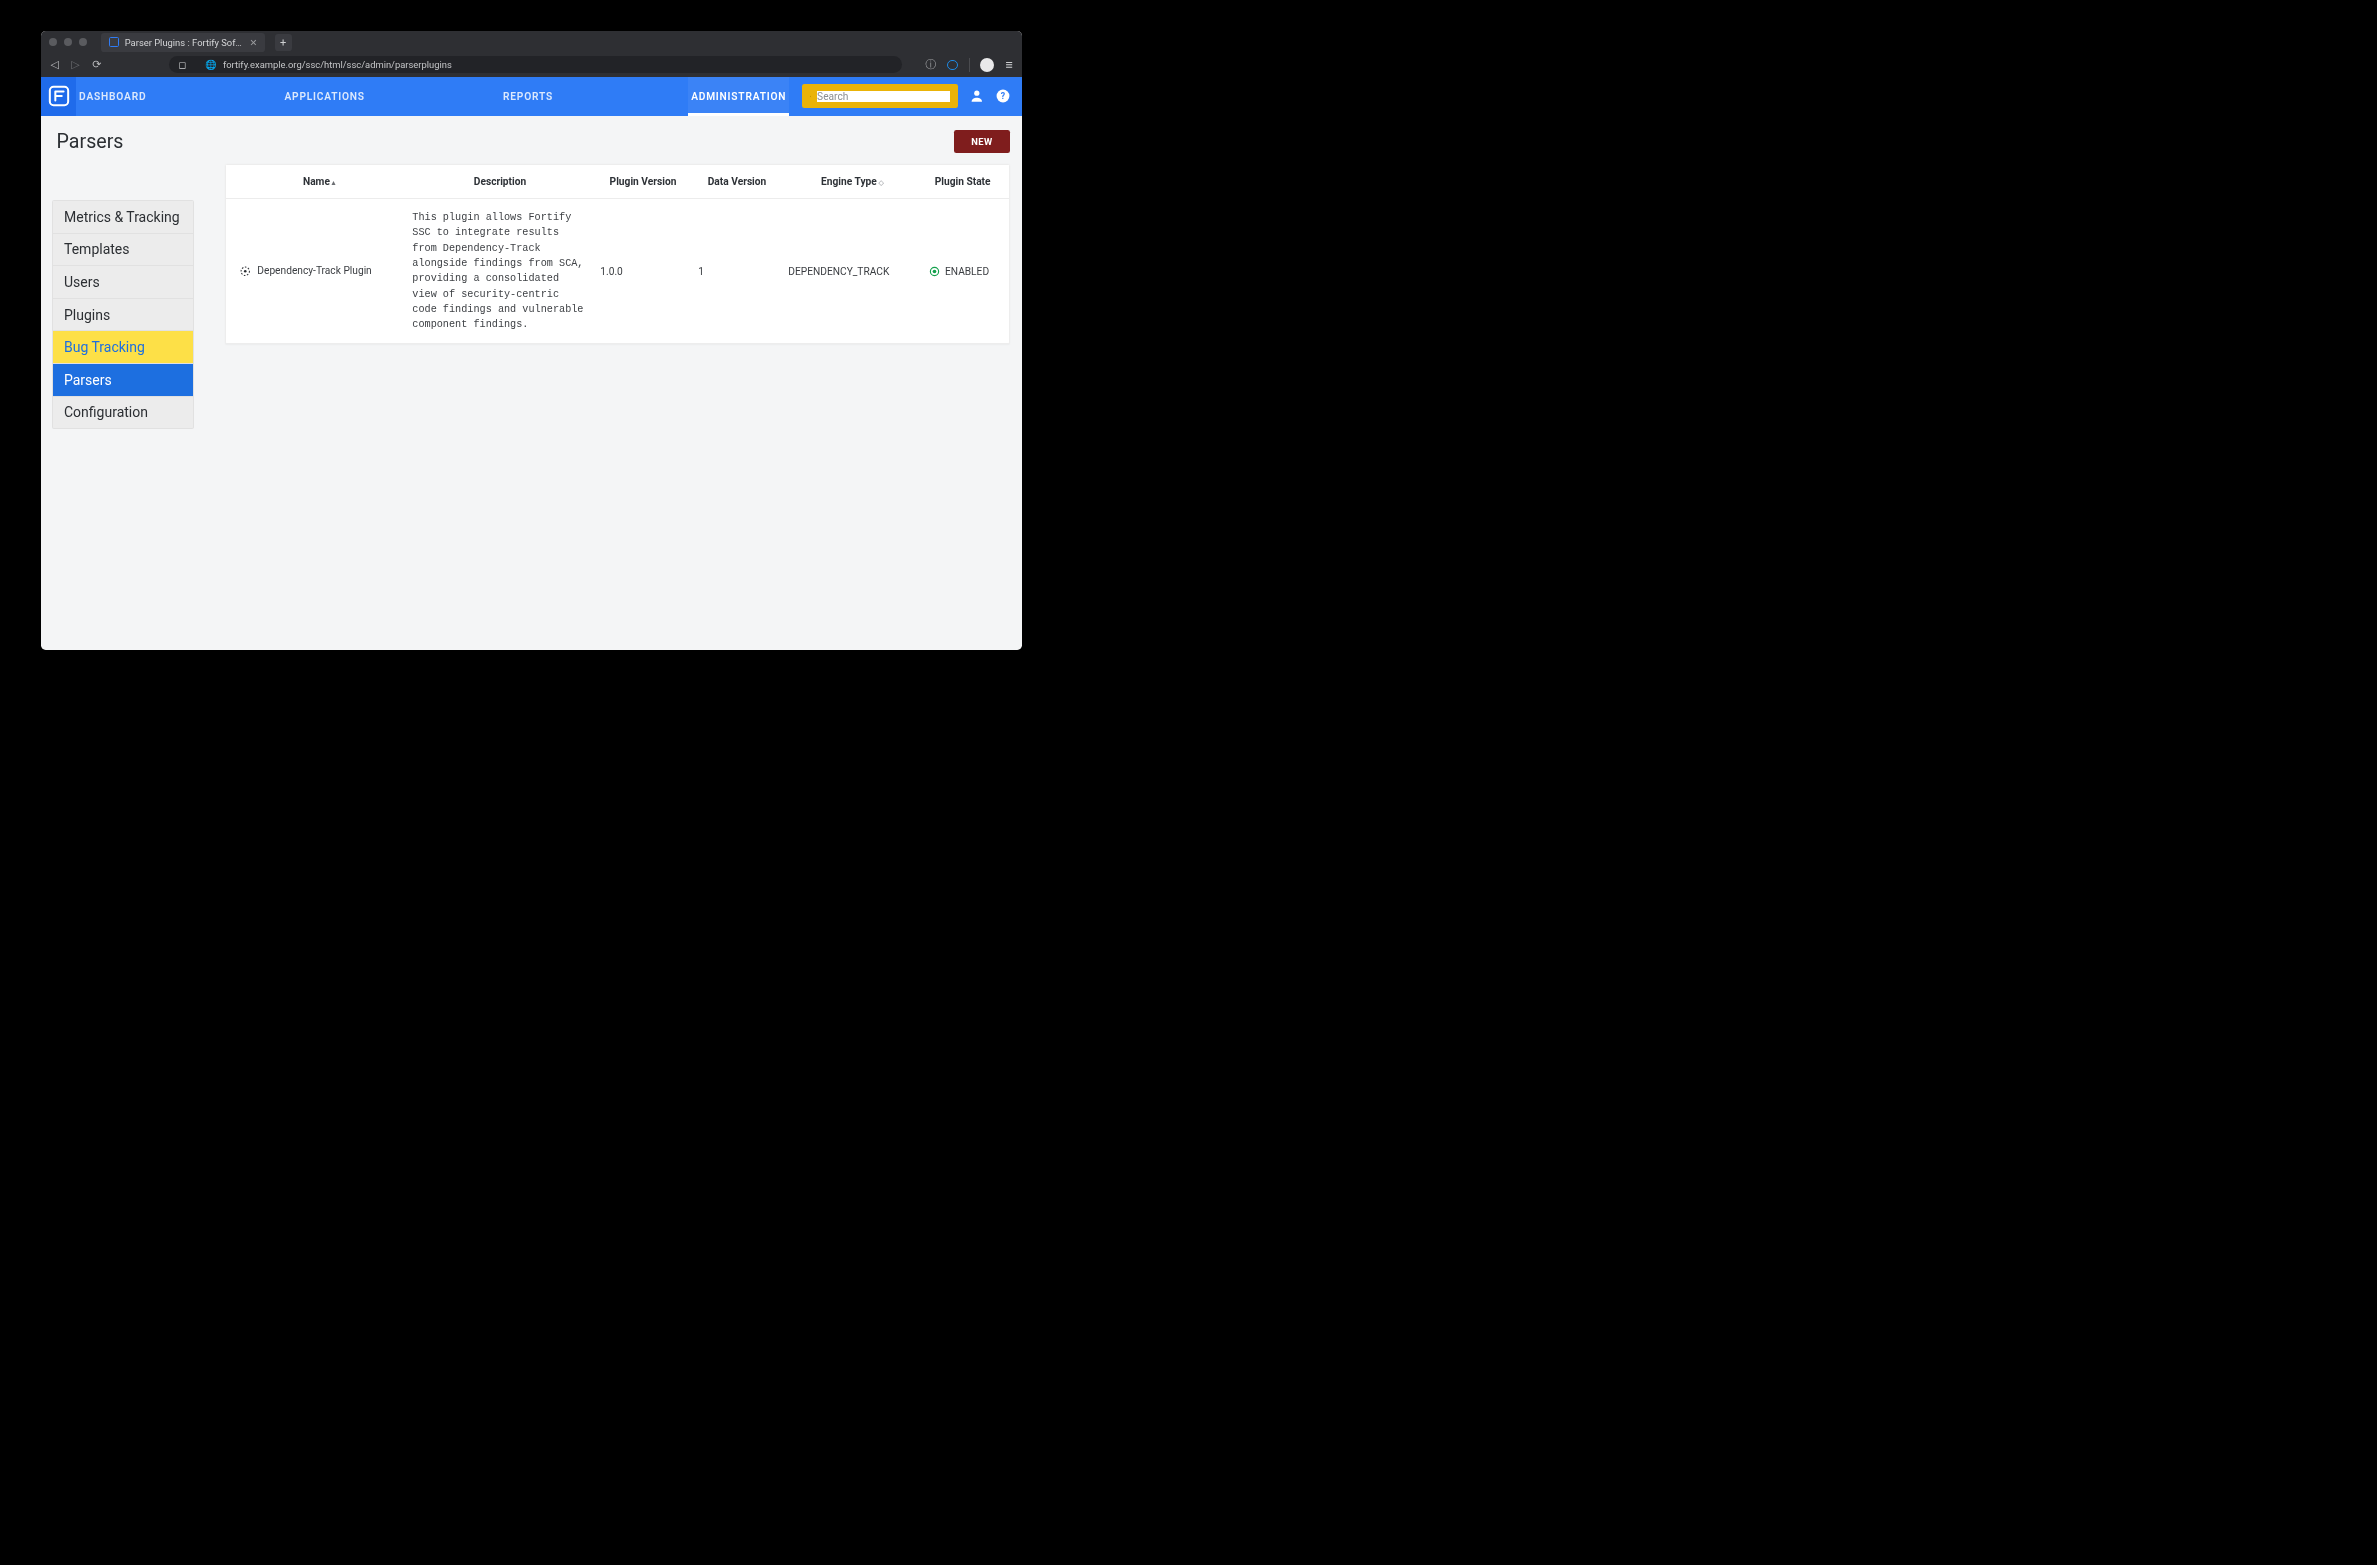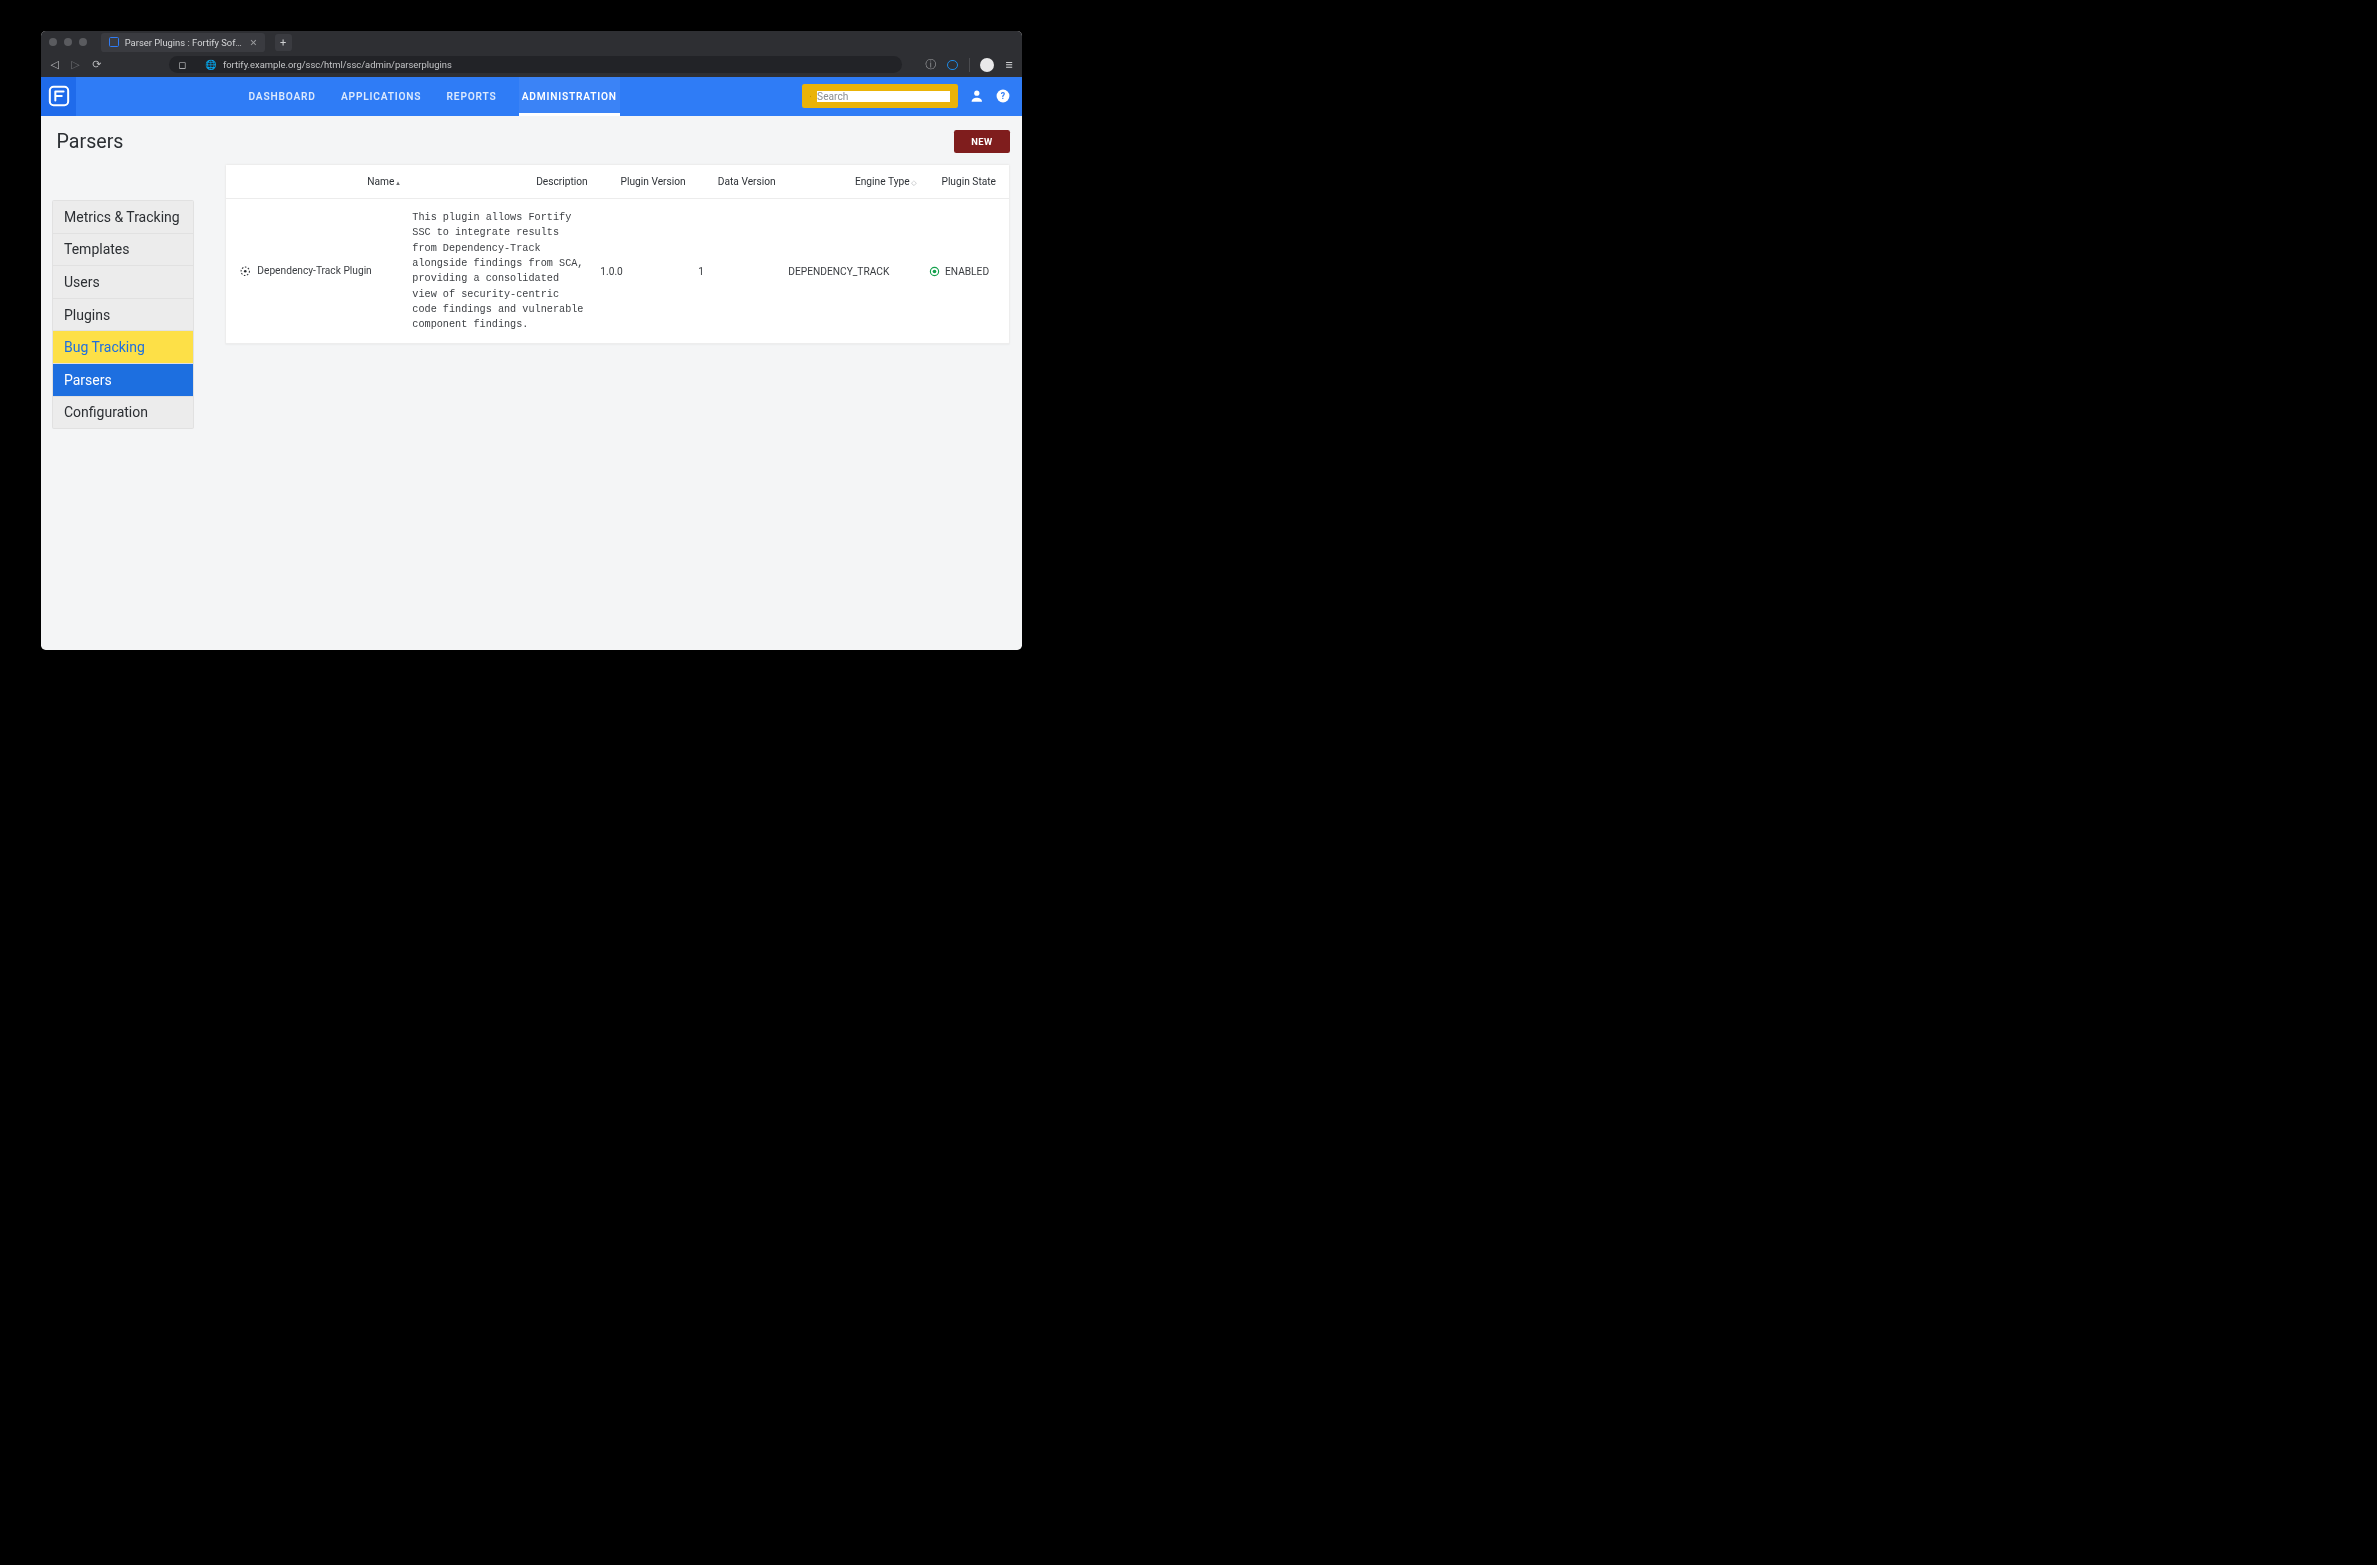--- a/index.html
+++ b/index.html
@@ -25,21 +25,21 @@
 .right-ico { color:#9b9c9f; font-size:11px; display:flex; align-items:center; gap:11px; margin-left:11px; }
 .right-ico .ring { width:10.2px; height:10.2px; border:1.6px solid #1e8be6; border-radius:50%; }
 .right-ico .divider { width:0.8px; height:14px; background:#4a4b4f; }
 .right-ico .avatar { width:14px; height:14px; border-radius:50%; background:#e9e9ea; }
 .right-ico .menu { font-size:12.5px; color:#cfd0d2; }
 
 
 .app-header { height:39px; background:#2f7cf6; display:flex; align-items:stretch; }
 .logo-box { width:35px; background:#1f6beb; display:flex; align-items:center; justify-content:center; }
 .logo-box svg { width:22px; height:22px; }
-.main-nav { flex:1; display:flex; align-items:stretch; justify-content:center; gap:19px; }
+.main-nav { flex:1; display:flex; align-items:stretch; justify-content:space-between; gap:19px; }
 .main-nav .item { display:flex; align-items:center; font-size:10.2px; font-weight:600; letter-spacing:0.8px; color:#dce9fd; cursor:pointer; padding:0 3.1px; }
 .main-nav .item.active { color:#fff; border-bottom:3.1px solid #fff; background:rgba(255,255,255,.06); padding-top:3.1px; }
 .hdr-right { display:flex; align-items:center; gap:11px; padding:0 12.5px; }
 .search { width:156px; height:23.5px; background:#eab308; border-radius:2.3px; display:flex; align-items:center; padding:0 7.8px; gap:6.3px; }
 .search input { border:0; outline:0; flex:1; font-size:10.2px; color:#333; }
 .search input::placeholder { color:#8a8d91; }
 .hdr-ico { color:#fff; font-size:13.3px; display:flex; align-items:center; }
 
 
 .content { padding:0; }
@@ -50,21 +50,21 @@
 .body-row { display:flex; gap:31px; padding:0 12.5px 0 11px; align-items:flex-start; }
 
 .sidebar { width:142px; background:#ececec; border:0.8px solid #e1e1e1; border-radius:1.6px; margin-top:36px; }
 .sidebar .side-item { padding:7.8px 11px; font-size:14px; color:#2c2f33; border-bottom:0.8px solid #e1e1e1; cursor:pointer; }
 .sidebar .side-item:last-child { border-bottom:0; }
 .sidebar .side-item.link { background:#fde047; color:#1d6fe0; }
 .sidebar .side-item.selected { background:#1d6fe0; color:#fff; }
 
 .table-wrap { flex:1; background:#fff; border:0.8px solid #ededed; border-radius:1.6px; box-shadow:0 0.8px 1.6px rgba(0,0,0,.04); }
 table { width:100%; border-collapse:collapse; }
-th { text-align:right; font-size:10.2px; font-weight:400; color:#2e3237; padding:11px 6.3px; border-bottom:0.8px solid #ececec; }
+th { text-align:center; font-size:10.2px; font-weight:700; color:#2e3237; padding:11px 6.3px; border-bottom:0.8px solid #ececec; }
 th.sorted::after { content:" \25B4"; font-size:7px; color:#6b6e72; }
 th.sortable::after { content:" \25C7"; font-size:7px; color:#b5b7ba; }
 td { font-size:10.2px; color:#3a3d41; padding:11px 6.3px; vertical-align:middle; }
 td.desc { line-height:1.5; color:#3e4145; max-width:180px;font-family:Liberation Mono, monospace; }
 td.name { white-space:nowrap; }
 .row-ico { display:inline-flex; width:12.5px; height:12.5px; margin-right:6.3px; vertical-align:middle; }
 .state { white-space:nowrap; }
 .state-dot { display:inline-flex; width:11px; height:11px; margin-right:4.7px; vertical-align:-1.6px; }
 th:first-child,td:first-child{padding-left:12.5px;}
 th:last-child,td:last-child{padding-right:12.5px;}

